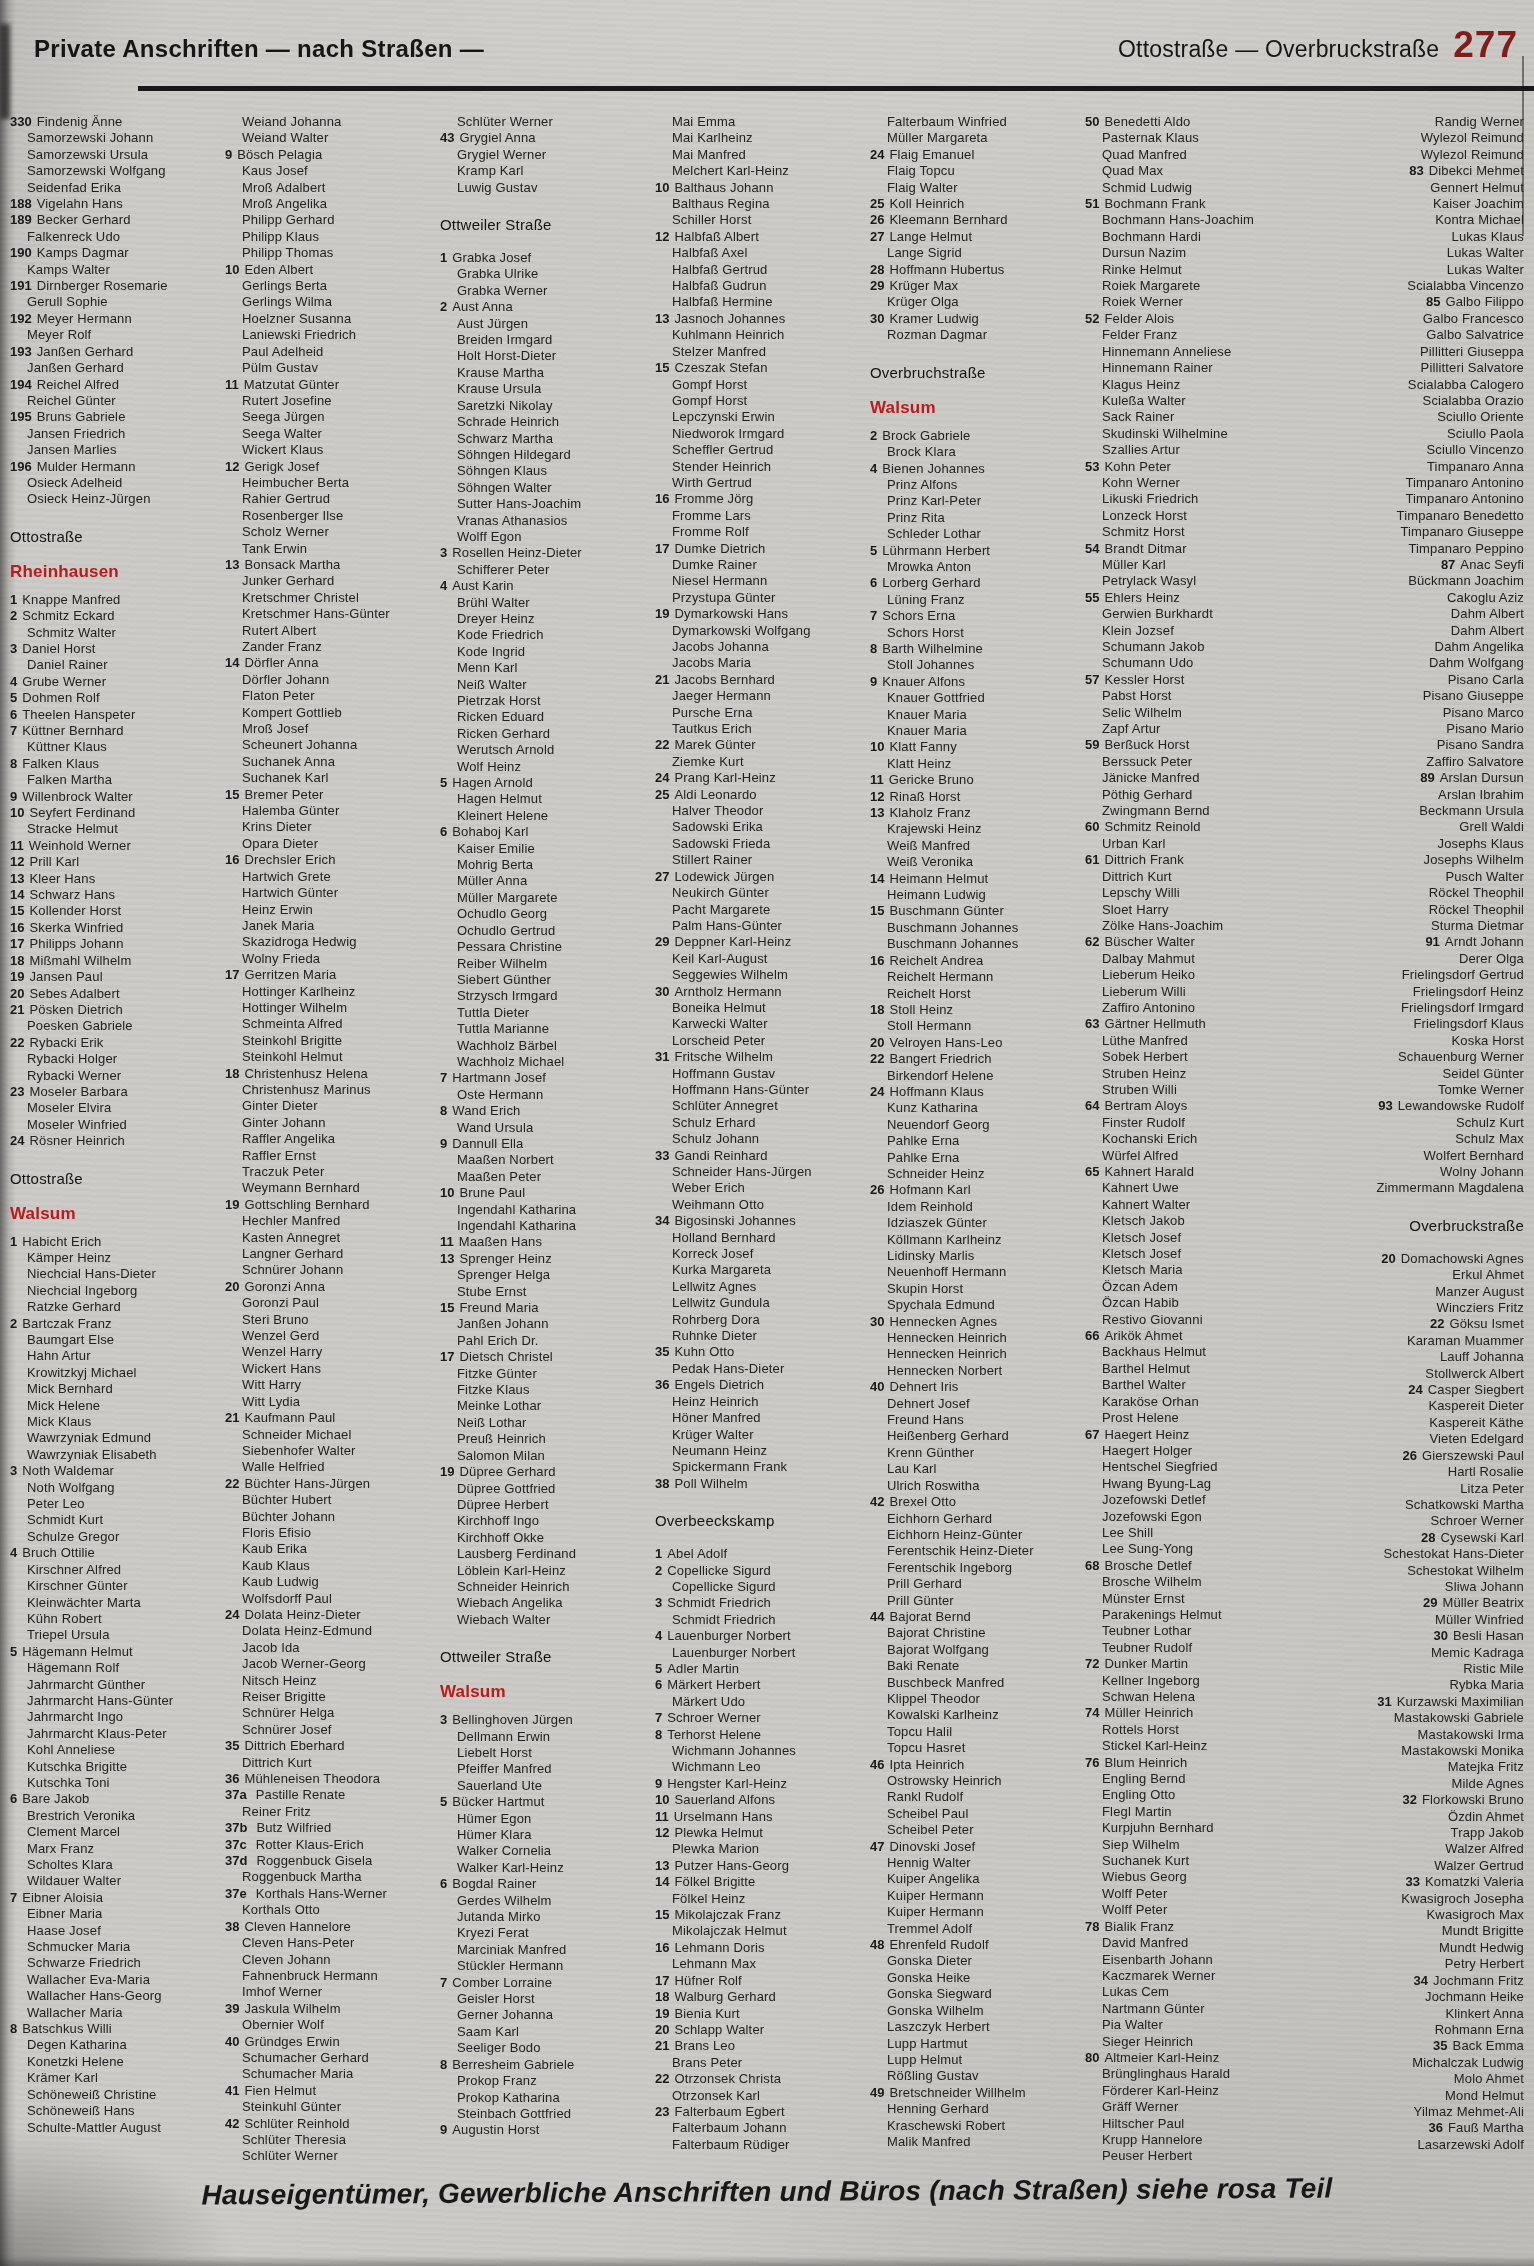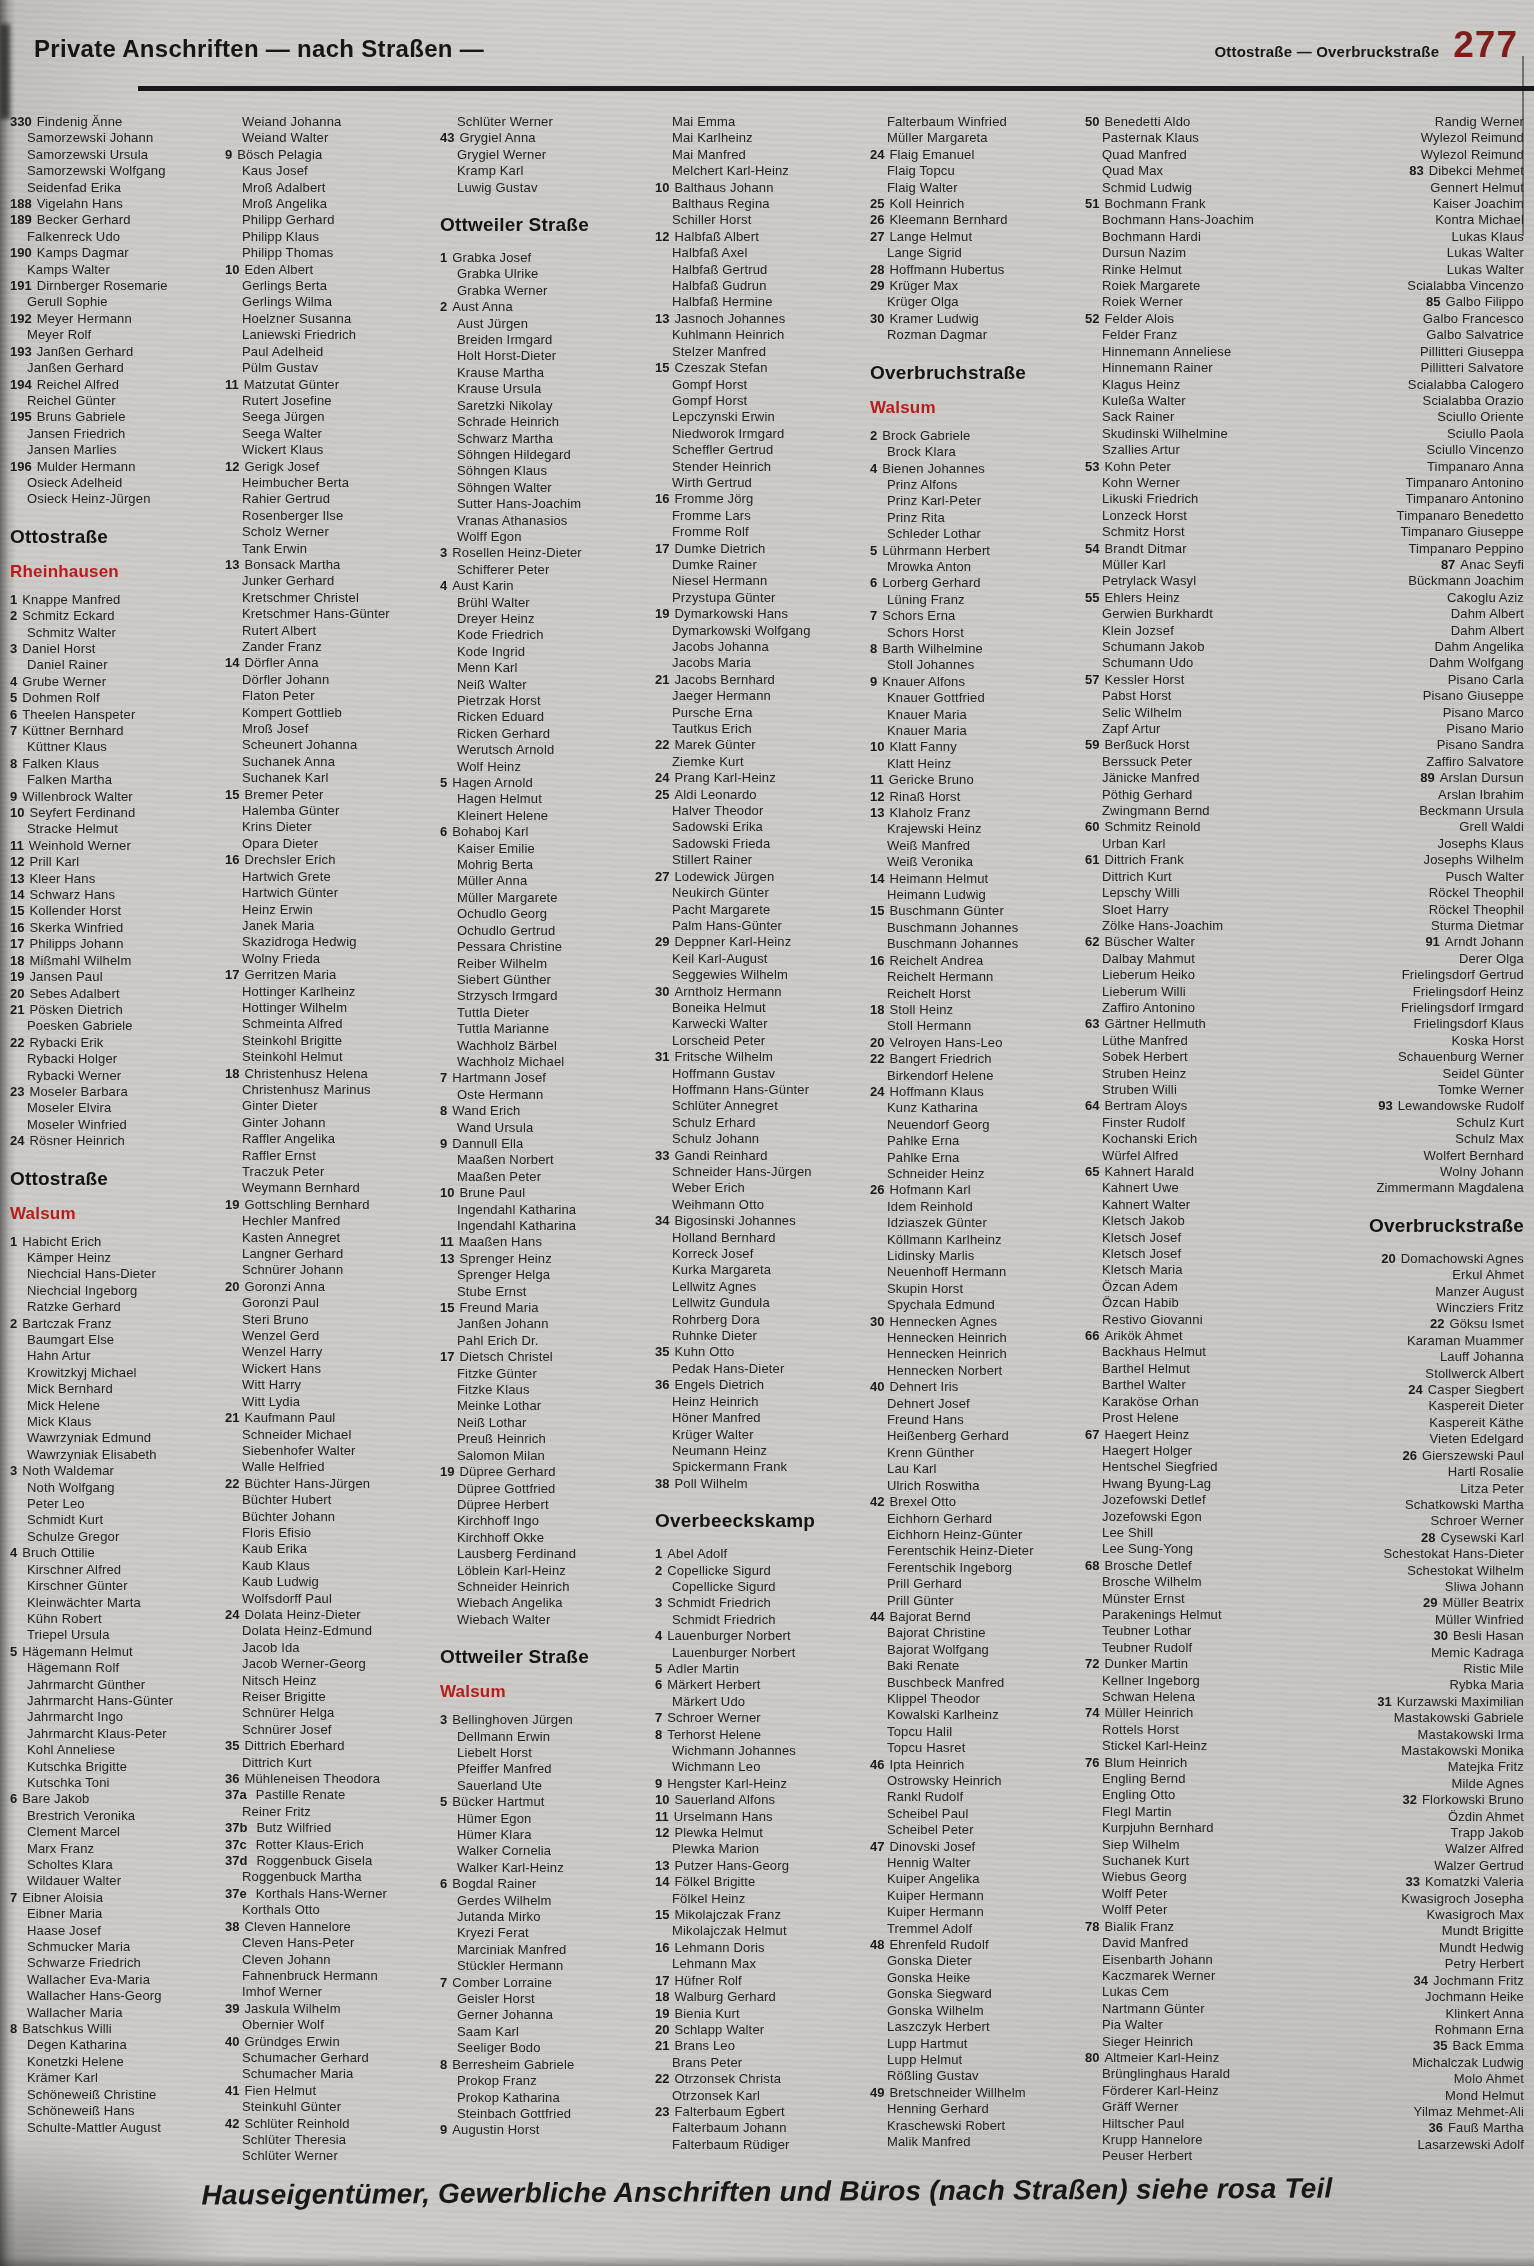--- a/index.html
+++ b/index.html
@@ -26,32 +26,32 @@
     background:radial-gradient(ellipse at 0% 100%, rgba(20,20,20,0.35), transparent 70%); }
   .edge-bottom { position:absolute; left:0; right:0; bottom:0; height:10px;
     background:linear-gradient(to top, rgba(30,30,30,0.35), transparent); }
   .crease { position:absolute; right:10px; top:56px; height:180px; width:2px;
     background:rgba(25,25,25,0.5); }
 
   .hdr { position:absolute; top:24px; left:14px; right:12px;
     display:flex; justify-content:space-between; align-items:baseline;margin-left:20px; }
   .hdr-left { font-size:24px; font-weight:700; letter-spacing:.3px; color:#161616; }
   .hdr-right { display:flex; align-items:baseline; gap:14px; margin-right:4px; }
-  .hdr-range { font-size:15px; font-weight:700; letter-spacing:.2px; color:#161616; }
+  .hdr-range { font-size:23px; font-weight:400; letter-spacing:.2px; color:#161616; }
   .pageno { font-size:37px; font-weight:700; letter-spacing:1px; color:#7f1d1d; }
   .rule { position:absolute; top:86px; left:138px; right:0; height:5px; background:#181818; }
 
   .columns { position:absolute; top:114px; left:10px; display:flex; }
   .col { flex:0 0 215px; width:215px; }
   .col:last-child { flex:0 0 224px; width:224px;text-align:right; }
   .ln { font-size:13px; line-height:16.4px; white-space:nowrap; letter-spacing:.15px; color:#222; }
   .ln.c { padding-left:17px; }
   .no { font-weight:700; margin-right:5px; letter-spacing:0; color:#1a1a1a; }
   .no.tight { margin-right:9px; }
-  .h1 { font-size:19px; font-weight:700; line-height:30px; margin:14px 0 10px 0;
+  .h1 { font-size:15px; font-weight:400; line-height:30px; margin:14px 0 10px 0;
     letter-spacing:.2px; color:#141414; white-space:nowrap; }
   .h2 { font-size:17px; font-weight:700; line-height:24px; margin:-2px 0 8px 0;
     letter-spacing:.2px; color:#b91c1c; white-space:nowrap; }
 
   .footer { position:absolute; left:0; right:0; top:2176px; text-align:center;
     font-size:28px; font-weight:700; font-style:italic; letter-spacing:.2px;
     color:#181818; transform:rotate(-0.35deg); }
 </style>
 </head>
 <body>

